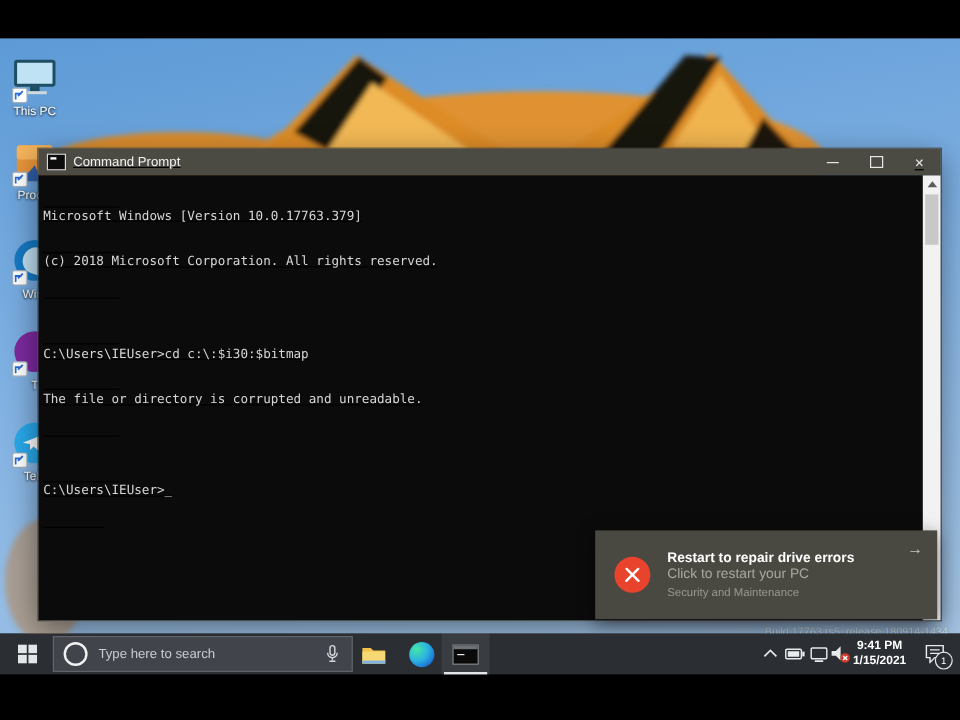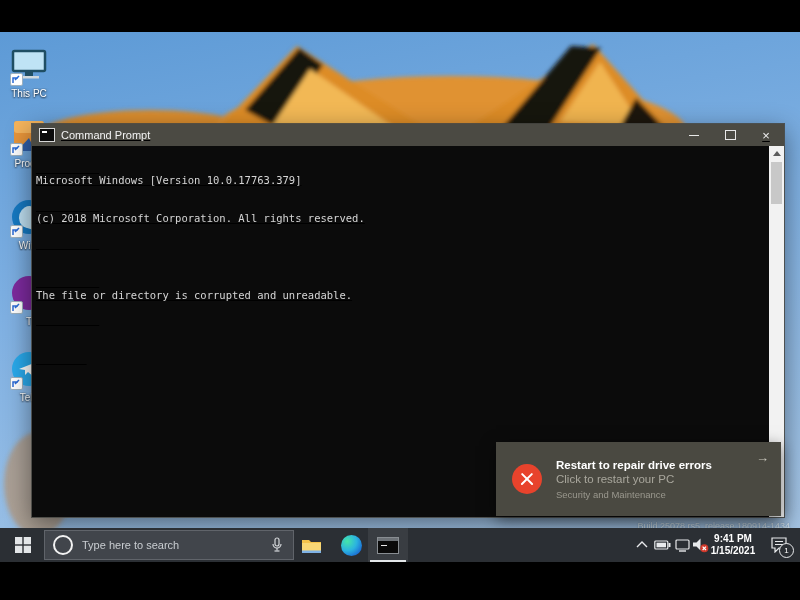--- a/index.html
+++ b/index.html
@@ -195,41 +195,43 @@
         </div>
         <span class="shortcut">
           <svg width="9" height="9" viewBox="0 0 9 9">
               <path d="M1,8 L1,3 L6,3 M3,5 L7,1" stroke="#2a6bd6" stroke-width="1.5" fill="none"></path>
             </svg>
         </span>
       </div>
       <div class="dlabel">Tele</div>
     </div>
 
-    <div class="watermark">Build 25078.rs5_release.180914-1434</div>
+    <div class="watermark">Build 17763.rs5_release.180914-1434</div>
 
     <div class="cmdwin">
       <div class="titlebar">
         <span class="appicon"></span>
         <span class="tbtitle">Command Prompt</span>
         <span class="winbtn">
             <span class="mingl"></span>
           </span>
         <span class="winbtn">
             <span class="maxgl"></span>
           </span>
         <span class="winbtn close">×</span>
       </div>
       <div class="term-body">
         <div class="term-text">
           <div class="term-line">Microsoft Windows [Version 10.0.17763.379]</div>
           <div class="term-line">(c) 2018 Microsoft Corporation. All rights reserved.</div>
           <div class="term-line"></div>
+          <div class="term-line">C:\Users\IEUser&gt;cd c:\:$i30:$bitmap</div>
           <div class="term-line">The file or directory is corrupted and unreadable.</div>
           <div class="term-line"></div>
+          <div class="term-line"><span>C:\Users\IEUser&gt;</span><span>_</span></div>
         </div>
         <div class="scrollbar">
           <div class="sb-arrow">
               <span class="tri-up"></span>
             </div>
           <div class="sb-thumb"></div>
           <div class="sb-arrow bottom">
               <span class="tri-dn"></span>
             </div>
         </div>

